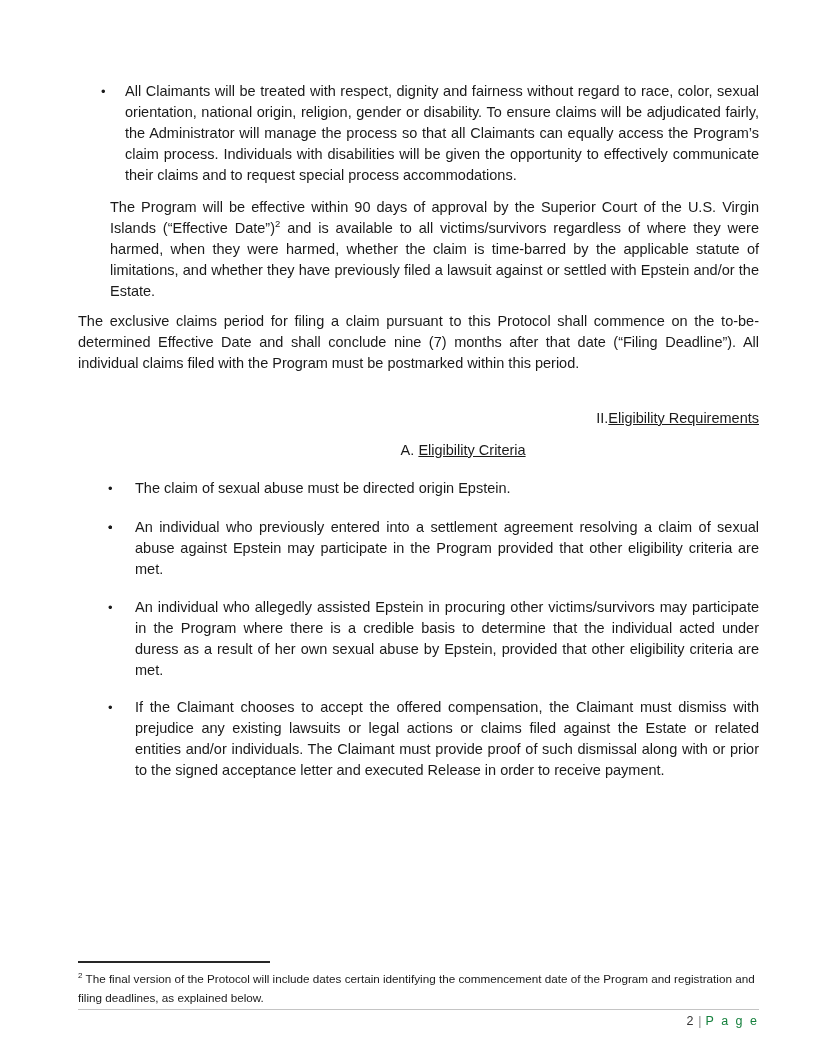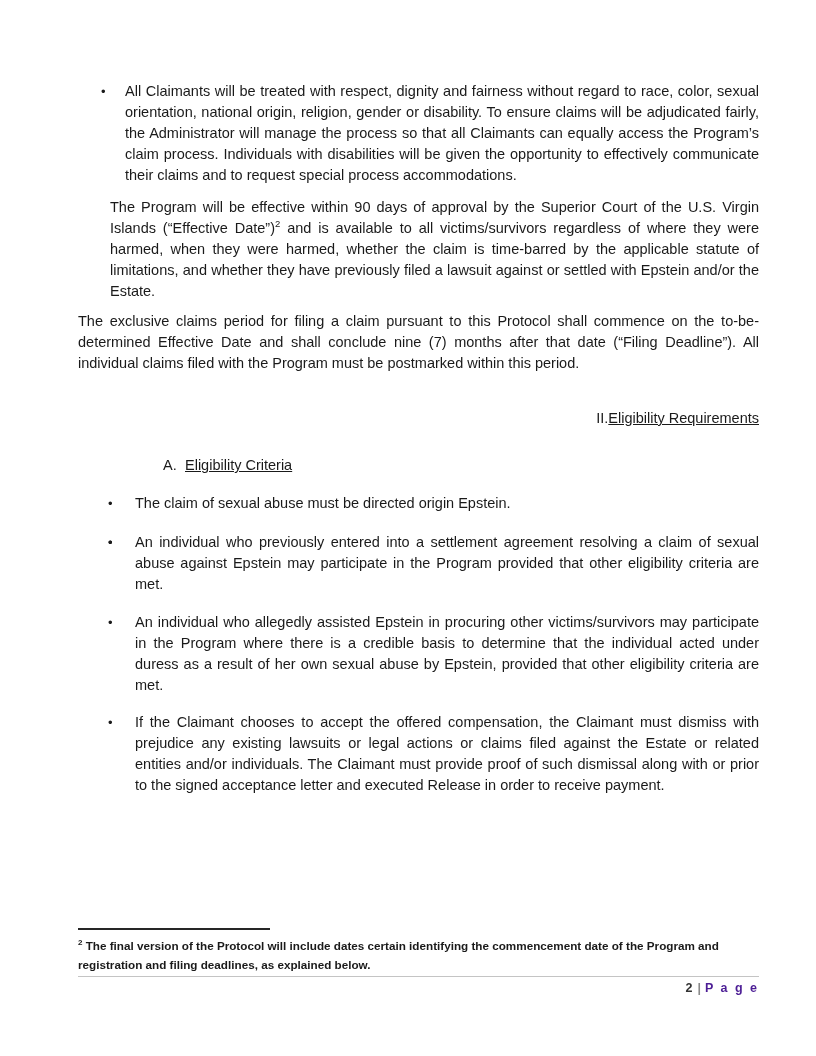--- a/index.html
+++ b/index.html
@@ -45,36 +45,35 @@
   .li2 .glyph { left: 30px; }
 
   .c1 { margin-top: 17px; }
   .c2 { margin-top: 18px; }
   .c3 { margin-top: 17px; }
   .c4 { margin-top: 17px; }
   .c5 { margin-top: 16px; }
 
   .h2 { margin-top: 34px; padding-left: 22px; text-align: right; }
   .h2 .h-num { display: inline-block; width: 48px; }
-  .h3 { margin-top: 26px; padding-left: 85px; }
+  .h3 { margin-top: 11px; padding-left: 85px; text-align: center; }
   .h3 .h-num { display: inline-block; width: 22px; }
   .u  { text-decoration: underline; }
 
   sup.fn-ref {
     font-size: 9.5px;
     vertical-align: super;
     line-height: 0;
   }
 
   .footnote-area {
     position: absolute;
     left: 78px;
     width: 681px;
-    top: 928px;
-    font-weight: bold;
+    top: 961px;
   }
   .footnote-sep {
     width: 192px;
     border-top: 2px solid #262626;
     margin-bottom: 6px;
   }
   .footnote-text {
     font-size: 11.7px;
     line-height: 19px;
     text-align: left;
@@ -86,21 +85,21 @@
     margin-top: 2px;
   }
   .footer-line {
     margin-top: 3px;
     text-align: right;
     font-size: 12.5px;
     line-height: 16px;
   }
   .pg-num   { color: #333333; }
   .pg-sep   { color: #8a8a8a; margin: 0 4px 0 5px; }
-  .pg-label { color: #4c1d95; letter-spacing: 2px; }
+  .pg-label { color: #15803d; letter-spacing: 2px; }
 </style>
 </head>
 <body>
 
 <div class="page">
 
   <div class="content">
 
     <div class="li li1">
       <span class="glyph">•</span>

